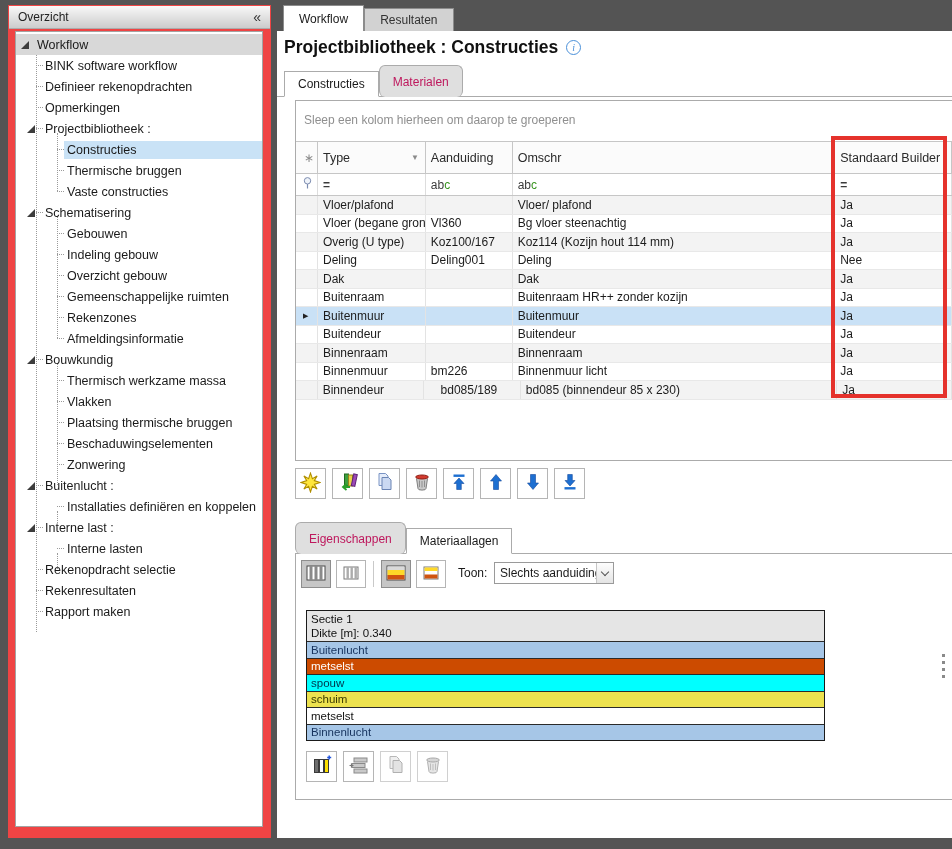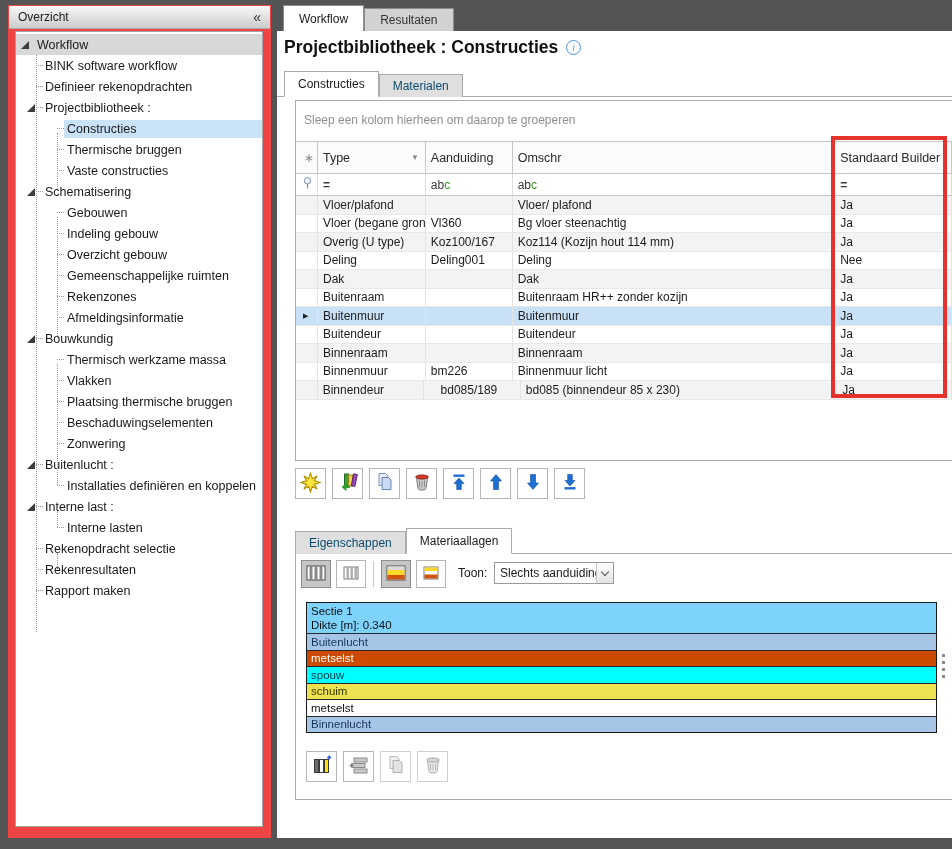--- a/index.html
+++ b/index.html
@@ -28,21 +28,21 @@
   .tab.inactive { background:#D2D2D2; height:23px; color:#333; }
   .main-content { position:absolute; left:0; top:26px; width:675px; height:807px; background:#FFFFFF; overflow:hidden; }
 
   .title-row { position:absolute; left:7px; top:6px; display:flex; align-items:center; gap:8px; }
   .page-title { font-size:17.5px; font-weight:bold; color:#111; }
   .info-icon { width:15px; height:15px; border:1.5px solid #4A90D9; border-radius:50%; color:#4A90D9; font-size:10px; font-style:italic; font-family:"Liberation Serif", serif; display:flex; align-items:center; justify-content:center; }
 
   .subtabs { position:absolute; left:7px; top:40px; height:26px; display:flex; align-items:flex-end; z-index:3; }
   .stab { font-size:12px; padding:0 13px; border:1px solid #ABABAB; display:flex; align-items:center; }
   .stab.active { background:#fff; height:26px; border-bottom:1px solid #fff; color:#1A1A1A; }
-  .stab.inactive { background:#DFDFDF; height:23px; border-bottom:none; color:#0c4a6e; }
+  .stab.inactive { background:#DFDFDF; height:32px; border-bottom:none; color:#be185d;border-radius:6px; }
   .hline { position:absolute; left:0; top:65px; width:675px; border-bottom:1px solid #ABABAB; z-index:2; }
 
   
   .grid { position:absolute; left:18px; top:69px; width:657px; height:361px; border:1px solid #ABABAB; border-right:none; background:#fff; }
   .group-hint { height:40px; font-size:12px; color:#8F8F8F; padding:12px 0 0 8px; }
   .g-row { display:flex; }
   .g-head { height:33px; border-top:1px solid #C6C6C6; border-bottom:1px solid #C6C6C6; background:#FBFBFB; }
   .g-head .g-cell { font-size:12.5px; color:#2A2A2A; display:flex; align-items:center; padding-left:5px; border-right:1px solid #C6C6C6; position:relative; }
   .sort-arrow { position:absolute; right:6px; font-size:8px; color:#8A8A8A; }
   .g-filter { height:22px; border-bottom:1px solid #C6C6C6; background:#fff; }
@@ -67,21 +67,21 @@
 
   
   .detail-tabs { position:absolute; left:18px; top:494px; height:29px; display:flex; align-items:flex-end; z-index:3; }
   .detail-panel { position:absolute; left:18px; top:522px; width:657px; height:247px; border:1px solid #ABABAB; border-right:none; background:#fff; }
   .toon-label { position:absolute; left:162px; top:12px; font-size:12px; color:#1A1A1A; }
   .dropdown { position:absolute; left:198px; top:8px; width:120px; height:22px; border:1px solid #9A9A9A; background:#fff; display:flex; align-items:center; font-size:12px; color:#1A1A1A; }
   .dropdown .val { flex:1; padding-left:5px; white-space:nowrap; overflow:hidden; }
   .dd-btn { width:17px; height:100%; border-left:1px solid #C6C6C6; background:linear-gradient(#FDFDFD,#E4E4E4); display:flex; align-items:center; justify-content:center; }
   .chev { width:6px; height:6px; border-right:1.5px solid #555; border-bottom:1.5px solid #555; transform:rotate(45deg); margin-top:-3px; }
 
-  .layers-box { position:absolute; left:10px; top:48px; width:631px; height:131px; border:1px solid #1A1A1A; background:#7dd3fc; }
+  .layers-box { position:absolute; left:10px; top:56px; width:519px; height:131px; border:1px solid #1A1A1A; background:#e5e5e5; }
   .sec-head { height:30px; padding:1px 0 0 4px; font-size:11.5px; color:#111; line-height:14px; }
   .layer-row { height:16.5px; font-size:11.5px; padding-left:4px; display:flex; align-items:center; border-top:1px solid #2A2A2A; overflow:hidden; }
   .drag-dots { position:absolute; left:646px; top:100px; display:flex; flex-direction:column; gap:4px; }
   .drag-dots i { width:3px; height:3px; background:#8A8A8A; display:block; }
 </style>
 </head>
 <body>
 
 <aside class="sidebar">
   <div class="sidebar-header">
@@ -103,20 +103,26 @@
       </div>
       <div class="tree-item">
         <span class="tree-indent" style="width: 26px;">
           <i class="stub" style="left: 20px;"></i>
         </span>
         <span class="tree-label">Definieer rekenopdrachten</span>
       </div>
       <div class="tree-item">
         <span class="tree-indent" style="width: 26px;">
           <i class="stub" style="left: 20px;"></i>
+        </span>
+        <span class="tree-label">Opmerkingen</span>
+      </div>
+      <div class="tree-item">
+        <span class="tree-indent" style="width: 26px;">
+          <i class="stub" style="left: 20px;"></i>
           <i class="expander" style="left: 11px;"></i>
         </span>
         <span class="tree-label">Projectbibliotheek :</span>
       </div>
       <div class="tree-item">
         <span class="tree-indent" style="width: 48px;">
           <i class="stub" style="left: 41px;"></i>
         </span>
         <span class="tree-label sel">Constructies</span>
       </div>

